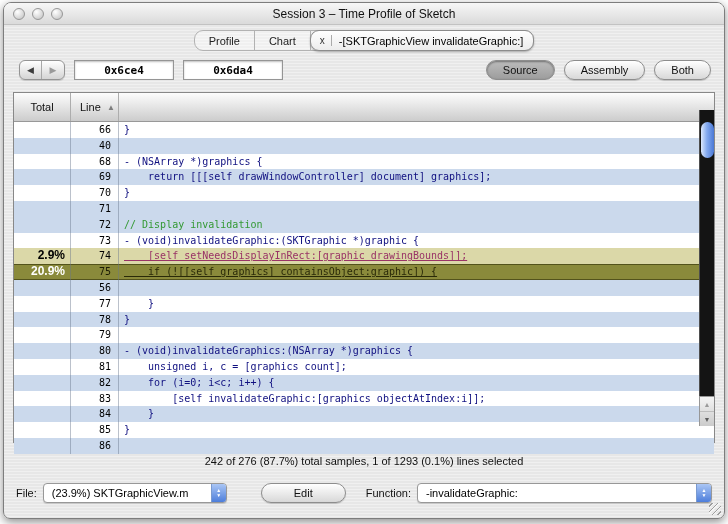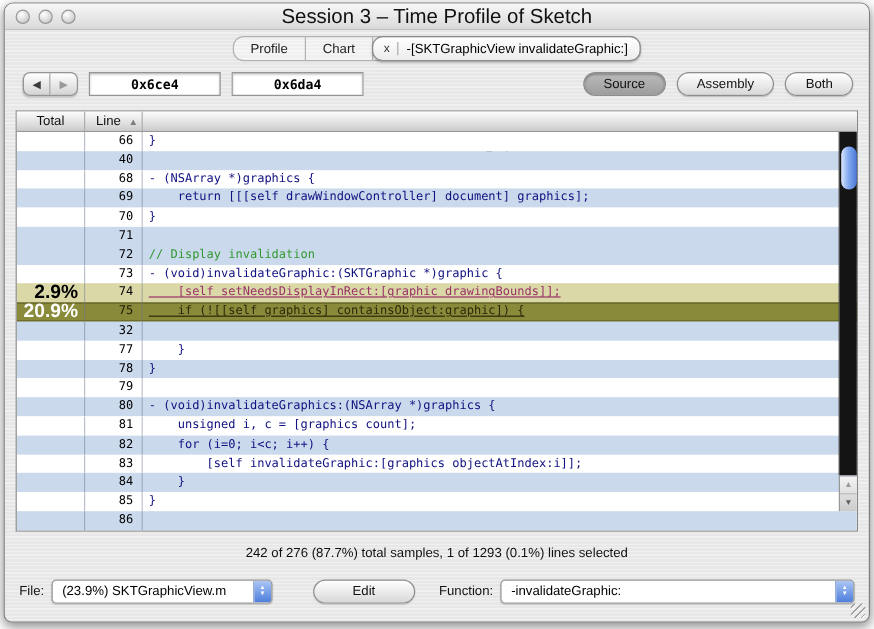--- a/index.html
+++ b/index.html
@@ -8,52 +8,52 @@
   .window { position:absolute; left:3px; top:2px; width:722px; height:517px;
     border:1px solid #7d7d7d; border-radius:8px 8px 7px 7px;
     background:repeating-linear-gradient(180deg,#f0f0f0 0 1px,#e7e7e7 1px 3px);
     box-shadow:0 3px 10px rgba(0,0,0,.45); overflow:hidden; }
 
   .titlebar { height:22px; position:relative; display:flex; align-items:center; justify-content:center;
     border-bottom:1px solid #c2c2c2; background:linear-gradient(#f7f7f7,#dadada); }
   .traffic { position:absolute; left:9px; top:5px; display:flex; gap:7px; }
   .tl { width:12px; height:12px; border-radius:50%; border:1px solid #979797;
     background:radial-gradient(circle at 35% 30%, #ffffff, #d2d2d2 70%, #b5b5b5); }
-  .title { font-size:17px; color:#111; }
+  .title { font-size:12px; color:#111; }
 
   .tabstrip { display:flex; justify-content:center; margin-top:5px; }
   .tabgroup { display:flex; align-items:stretch; height:21px; border:1px solid #b2b2b2; border-radius:9px; background:rgba(255,255,255,.4); }
   .tabseg { display:flex; align-items:center; padding:0 14px; font-size:11px; color:#222; border-right:1px solid #b2b2b2; }
   .tabactive { display:flex; align-items:center; margin:-1px; border:1px solid #8c8c8c; border-radius:9px;
     background:linear-gradient(#ffffff,#ececec); box-shadow:0 1px 2px rgba(0,0,0,.3); padding:0 10px 0 5px; font-size:11px; color:#000; }
   .tabclose { padding:0 6px 0 4px; border-right:1px solid #aaa; margin-right:7px; font-size:10px; color:#333; }
 
   .toolbar { display:flex; align-items:center; margin:8px 13px 0 15px; height:22px; }
   .segnav { display:flex; height:20px; border:1px solid #949494; border-radius:6px; overflow:hidden;
     background:linear-gradient(#ffffff,#d4d4d4); box-shadow:0 1px 1px rgba(0,0,0,.15); }
   .segbtn { width:22px; display:flex; align-items:center; justify-content:center; font-size:9px; color:#3c3c3c; border-right:1px solid #a8a8a8; }
   .segbtn.fwd { border-right:none; color:#9a9a9a; }
-  .addr { width:110px; height:20px; margin-left:9px; border:1px solid #959595; background:#fff; text-align:center;
+  .addr { width:100px; height:20px; margin-left:9px; border:1px solid #959595; background:#fff; text-align:center;
     font:bold 11px "DejaVu Sans Mono",monospace; color:#000; box-shadow:inset 0 1px 2px rgba(0,0,0,.25); }
   .spacer { flex:1; }
   .aquabtn { height:20px; padding:0 16px; margin-left:9px; border:1px solid #8d8d8d; border-radius:10px;
     background:linear-gradient(#ffffff,#d8d8d8); font-size:11px; color:#111; box-shadow:0 1px 1px rgba(0,0,0,.18); font-family:"Liberation Sans",sans-serif; }
   .aquabtn.selected { background:linear-gradient(#bcbcbc,#9d9d9d); box-shadow:inset 0 1px 2px rgba(0,0,0,.4); }
 
   .tablebox { position:absolute; left:9px; right:9px; top:89px; height:351px; border:1px solid #888; background:#fff; }
-  .thead { display:flex; height:17px; background:linear-gradient(#fdfdfd,#cccccc); border-bottom:1px solid #989898; font-size:11px; color:#111; }
+  .thead { display:flex; height:29px; background:linear-gradient(#fdfdfd,#cccccc); border-bottom:1px solid #989898; font-size:11px; color:#111; }
   .th { display:flex; align-items:center; justify-content:center; }
   .th-total { width:57px; border-right:1px solid #adadad; }
   .th-line  { width:48px; border-right:1px solid #adadad; justify-content:space-between; padding:0 3px 0 9px; }
   .sort { font-size:8px; color:#7e7e7e; }
   .th-code { flex:1;margin-top:37px; }
 
   .tbody { position:relative; height:428px; overflow:hidden; }
   .trow { display:flex; height:15.8px; overflow:hidden; }
-  .c-total { width:57px; text-align:right; padding-right:5px; font-size:16px; font-weight:bold; color:#000;
+  .c-total { width:57px; text-align:right; padding-right:5px; font-size:12px; font-weight:bold; color:#000;
     border-right:1px solid rgba(105,118,140,.45); line-height:15.8px; }
   .c-line  { width:48px; text-align:right; padding-right:7px; font:10px "DejaVu Sans Mono",monospace; color:#000;
     border-right:1px solid rgba(105,118,140,.45); line-height:15.8px; }
   .c-code  { flex:1; font:10px "DejaVu Sans Mono",monospace; white-space:pre; padding-left:5px; line-height:15.8px; overflow:hidden; }
 
   .shade-blue  { background:var(--row-blue); }
   .shade-white { background:var(--row-white); }
   .shade-hot   { background:var(--hot-row); }
   .shade-selected { background:var(--selected-row); box-shadow:inset 0 1px 0 #53531c, inset 0 -1px 0 #53531c; }
   .shade-selected .c-total { color:#fff; }
@@ -181,21 +181,21 @@
           <div class="c-line">74</div>
           <div class="c-code"><span class="k-hotlink">    [self setNeedsDisplayInRect:[graphic drawingBounds]];</span></div>
         </div>
         <div class="trow shade-selected">
           <div class="c-total">20.9%</div>
           <div class="c-line">75</div>
           <div class="c-code"><span class="k-selectedlink">    if (![[self graphics] containsObject:graphic]) {</span></div>
         </div>
         <div class="trow shade-blue">
           <div class="c-total"></div>
-          <div class="c-line">32</div>
+          <div class="c-line">56</div>
         </div>
         <div class="trow shade-white">
           <div class="c-total"></div>
           <div class="c-line">77</div>
           <div class="c-code"><span class="k-code">    }</span></div>
         </div>
         <div class="trow shade-blue">
           <div class="c-total"></div>
           <div class="c-line">78</div>
           <div class="c-code"><span class="k-code">}</span></div>

